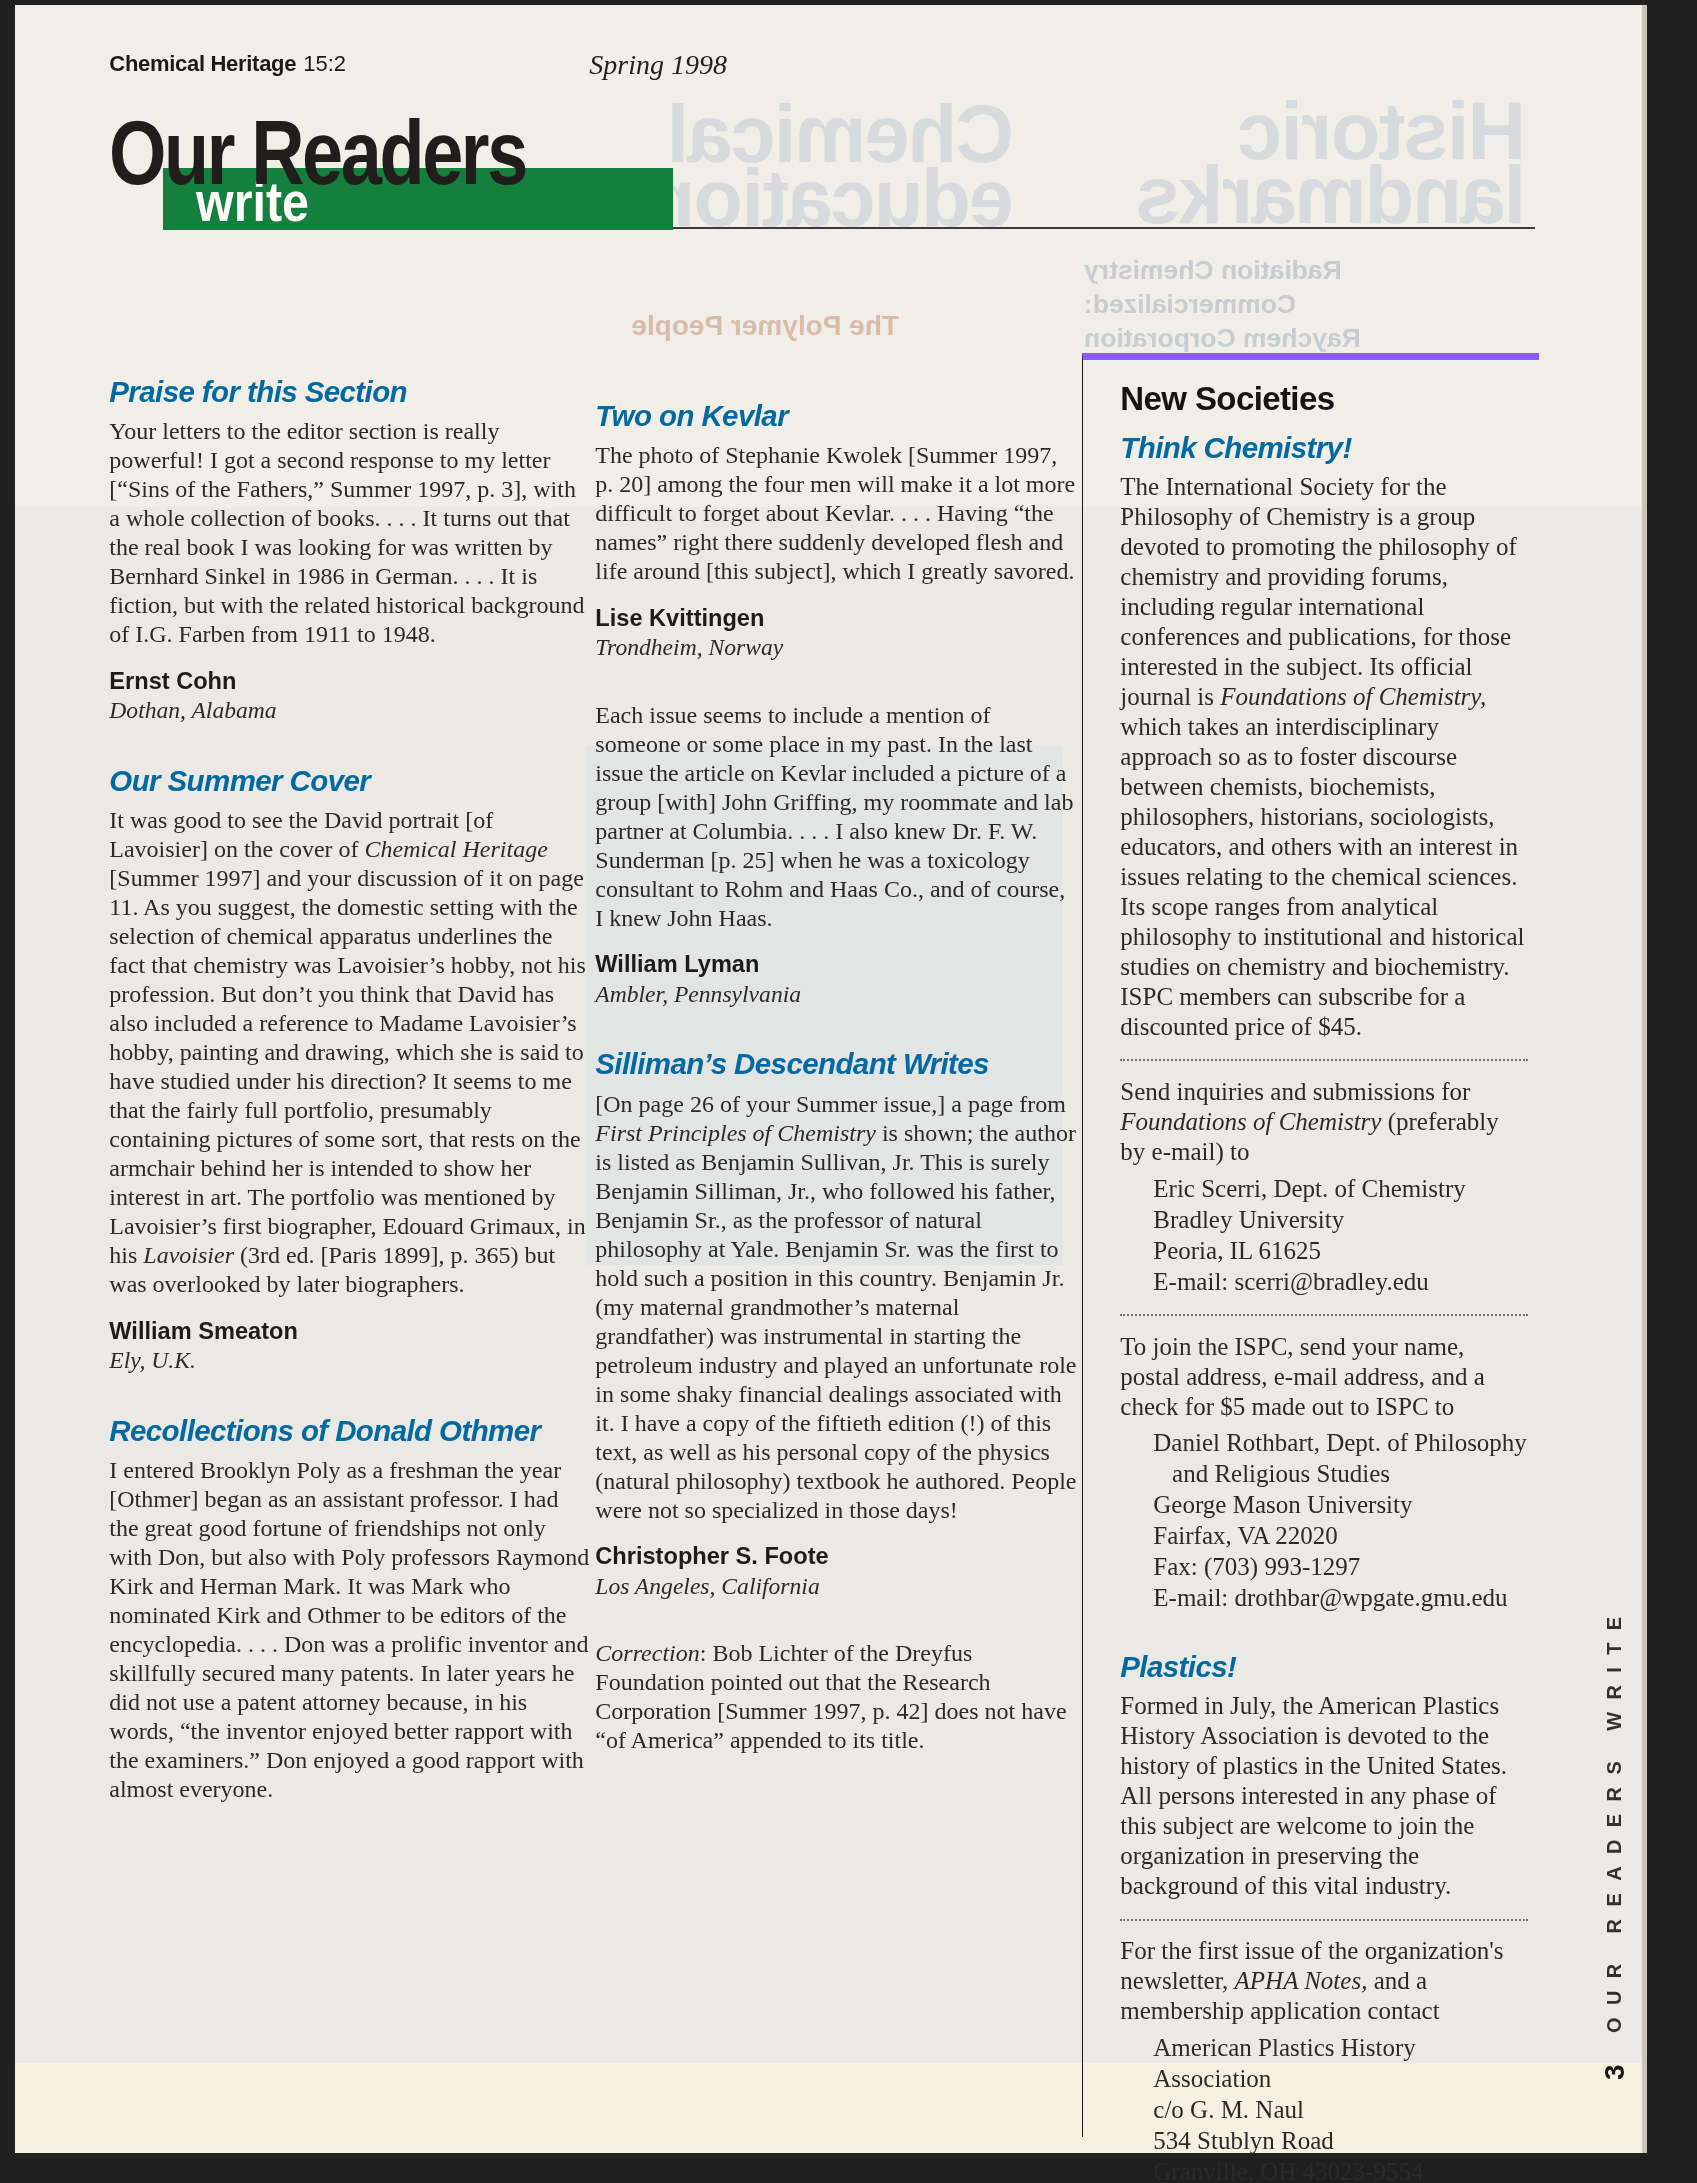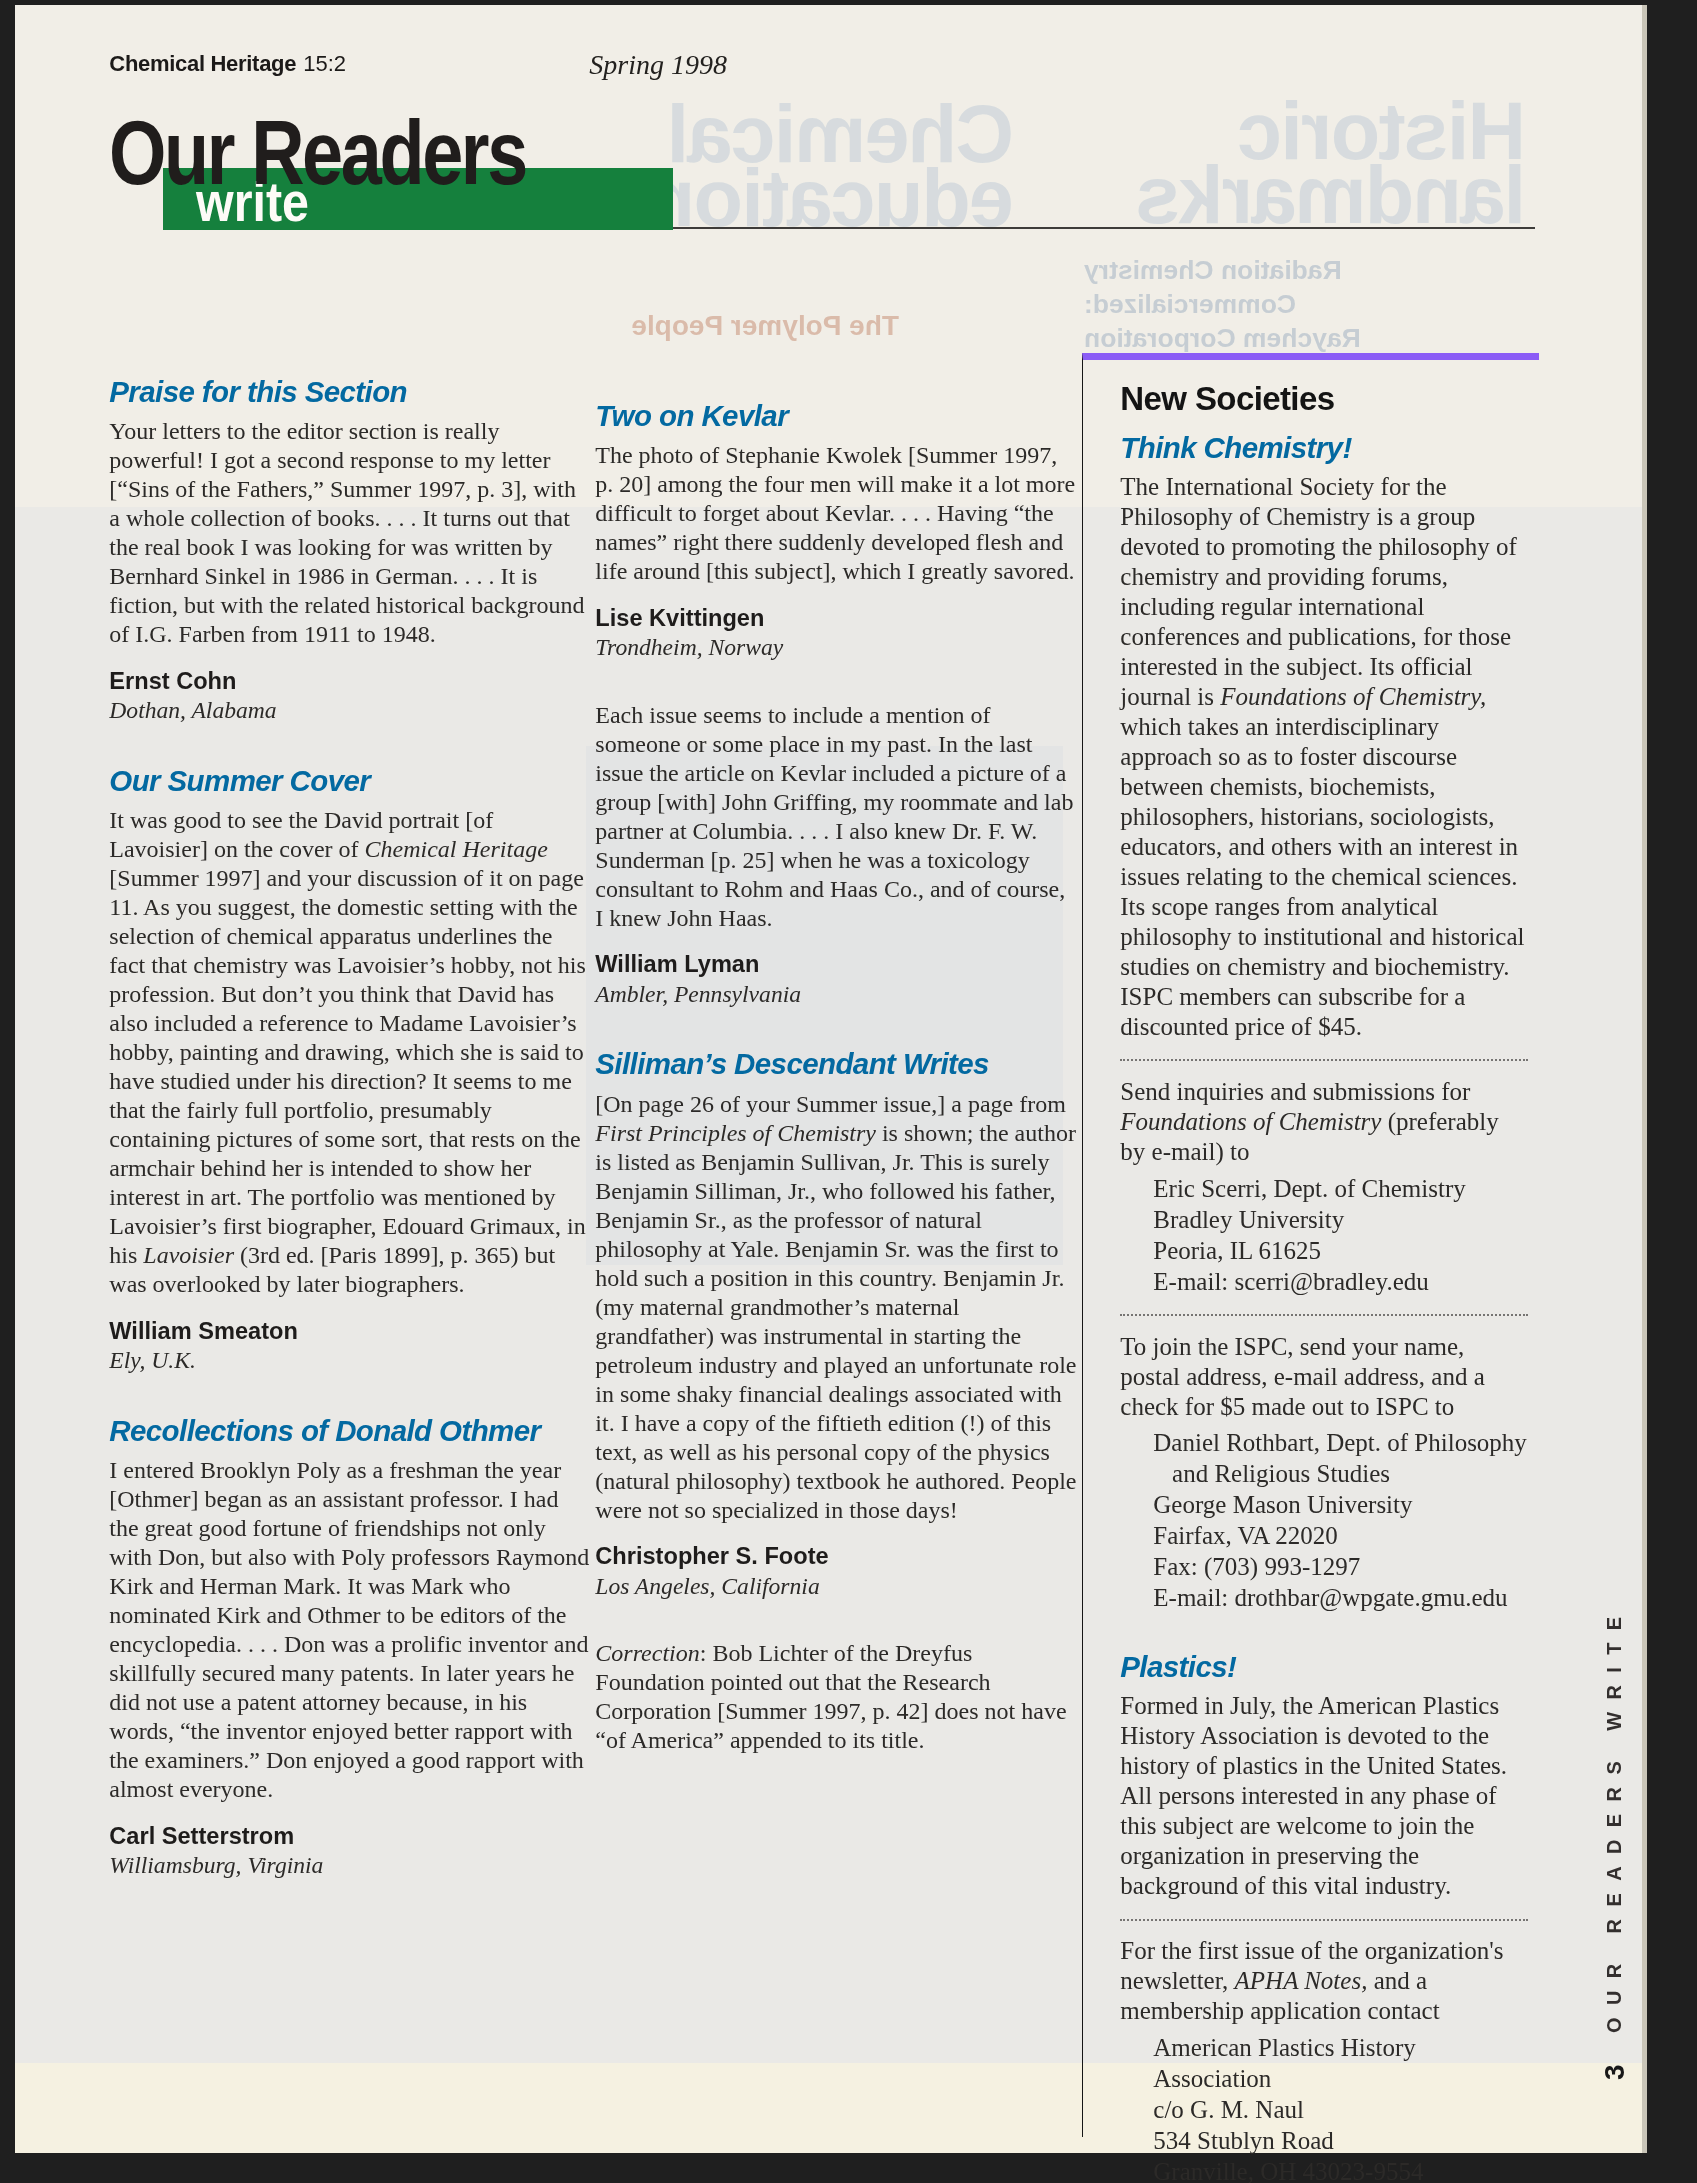--- a/index.html
+++ b/index.html
@@ -123,24 +123,20 @@
         <div class="letter-heading">Our Summer Cover</div>
         <p class="body-para"><span>It was good to see the David portrait [of Lavoisier] on the cover of </span><i>Chemical Heritage</i><span> [Summer 1997] and your discussion of it on page 11. As you suggest, the domestic setting with the selection of chemical apparatus underlines the fact that chemistry was Lavoisier’s hobby, not his profession. But don’t you think that David has also included a reference to Madame Lavoisier’s hobby, painting and drawing, which she is said to have studied under his direction? It seems to me that the fairly full portfolio, presumably containing pictures of some sort, that rests on the armchair behind her is intended to show her interest in art. The portfolio was mentioned by Lavoisier’s first biographer, Edouard Grimaux, in his </span><i>Lavoisier</i><span> (3rd ed. [Paris 1899], p. 365) but was overlooked by later biographers.</span></p>
         <div class="sig">
           <div class="sig-name">William Smeaton</div>
           <div class="sig-loc">Ely, U.K.</div>
         </div>
       </div>
       <div class="letter">
         <div class="letter-heading">Recollections of Donald Othmer</div>
         <p class="body-para">I entered Brooklyn Poly as a freshman the year [Othmer] began as an assistant professor. I had the great good fortune of friendships not only with Don, but also with Poly professors Raymond Kirk and Herman Mark. It was Mark who nominated Kirk and Othmer to be editors of the encyclopedia. . . . Don was a prolific inventor and skillfully secured many patents. In later years he did not use a patent attorney because, in his words, “the inventor enjoyed better rapport with the examiners.” Don enjoyed a good rapport with almost everyone.</p>
-        <div class="sig">
-          <div class="sig-name">Carl Setterstrom</div>
-          <div class="sig-loc">Williamsburg, Virginia</div>
-        </div>
       </div>
     </div>
 
     <div class="col col2">
       <div class="letter">
         <div class="letter-heading">Two on Kevlar</div>
         <p class="body-para">The photo of Stephanie Kwolek [Summer 1997, p. 20] among the four men will make it a lot more difficult to forget about Kevlar. . . . Having “the names” right there suddenly developed flesh and life around [this subject], which I greatly savored.</p>
         <div class="sig">
           <div class="sig-name">Lise Kvittingen</div>
           <div class="sig-loc">Trondheim, Norway</div>

